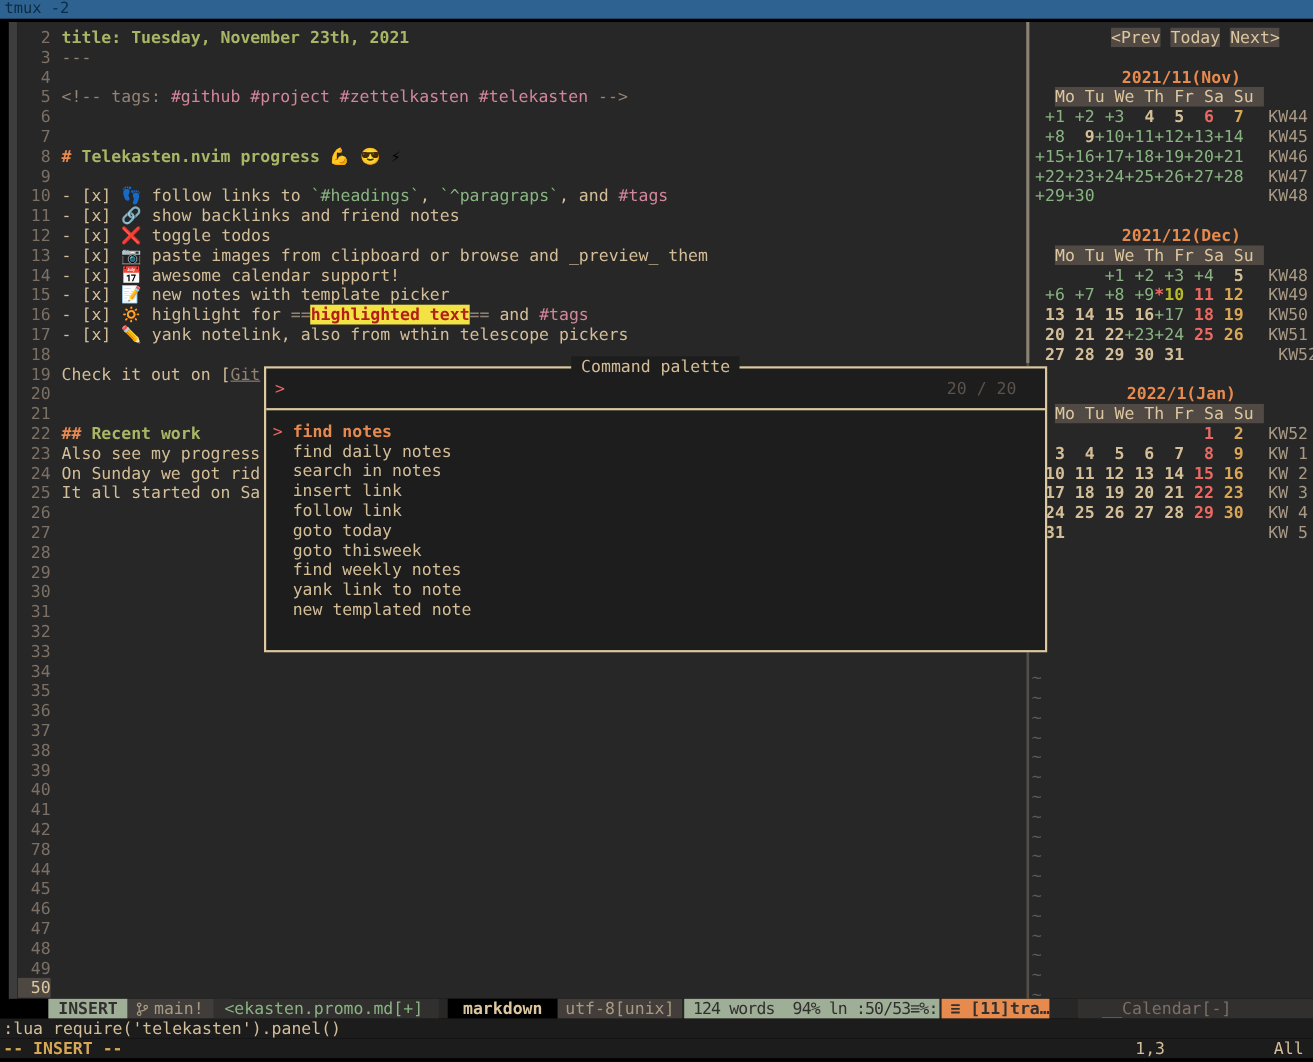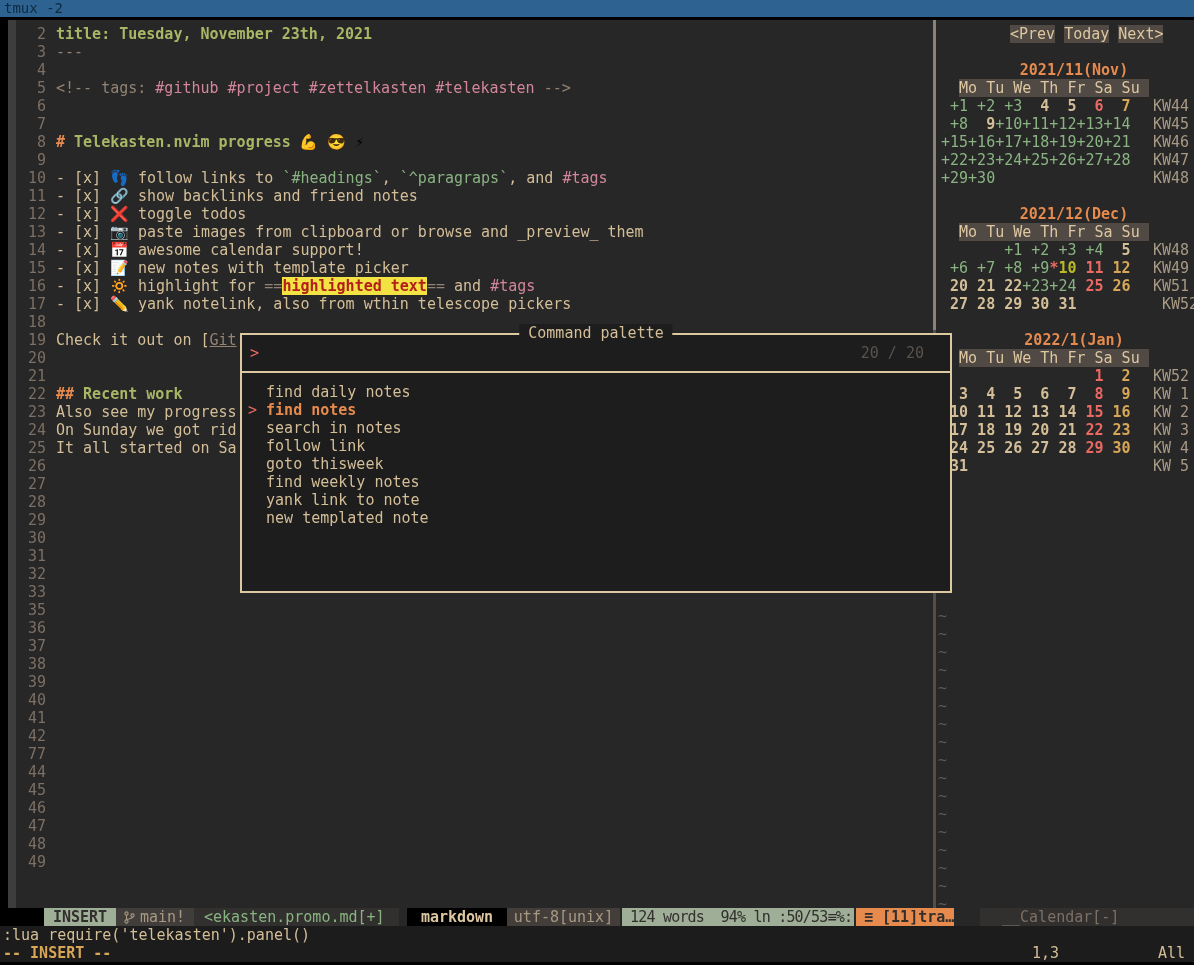--- a/index.html
+++ b/index.html
@@ -122,35 +122,37 @@
         <div class="ed-line"><span class="ed-num">24</span><span class="ed-text"><span class="s-cream">On Sunday we got rid</span></span></div>
         <div class="ed-line"><span class="ed-num">25</span><span class="ed-text"><span class="s-cream">It all started on Sa</span></span></div>
         <div class="ed-line"><span class="ed-num">26</span><span class="ed-text"></span></div>
         <div class="ed-line"><span class="ed-num">27</span><span class="ed-text"></span></div>
         <div class="ed-line"><span class="ed-num">28</span><span class="ed-text"></span></div>
         <div class="ed-line"><span class="ed-num">29</span><span class="ed-text"></span></div>
         <div class="ed-line"><span class="ed-num">30</span><span class="ed-text"></span></div>
         <div class="ed-line"><span class="ed-num">31</span><span class="ed-text"></span></div>
         <div class="ed-line"><span class="ed-num">32</span><span class="ed-text"></span></div>
         <div class="ed-line"><span class="ed-num">33</span><span class="ed-text"></span></div>
+        <div class="ed-line"><span class="ed-num">34</span><span class="ed-text"></span></div>
         <div class="ed-line"><span class="ed-num">35</span><span class="ed-text"></span></div>
         <div class="ed-line"><span class="ed-num">36</span><span class="ed-text"></span></div>
         <div class="ed-line"><span class="ed-num">37</span><span class="ed-text"></span></div>
         <div class="ed-line"><span class="ed-num">38</span><span class="ed-text"></span></div>
         <div class="ed-line"><span class="ed-num">39</span><span class="ed-text"></span></div>
         <div class="ed-line"><span class="ed-num">40</span><span class="ed-text"></span></div>
         <div class="ed-line"><span class="ed-num">41</span><span class="ed-text"></span></div>
         <div class="ed-line"><span class="ed-num">42</span><span class="ed-text"></span></div>
-        <div class="ed-line"><span class="ed-num">77</span><span class="ed-text"></span></div>
+        <div class="ed-line"><span class="ed-num">78</span><span class="ed-text"></span></div>
         <div class="ed-line"><span class="ed-num">44</span><span class="ed-text"></span></div>
         <div class="ed-line"><span class="ed-num">45</span><span class="ed-text"></span></div>
         <div class="ed-line"><span class="ed-num">46</span><span class="ed-text"></span></div>
         <div class="ed-line"><span class="ed-num">47</span><span class="ed-text"></span></div>
         <div class="ed-line"><span class="ed-num">48</span><span class="ed-text"></span></div>
         <div class="ed-line"><span class="ed-num">49</span><span class="ed-text"></span></div>
+        <div class="ed-line cursorline"><span class="ed-num">50</span><span class="ed-text"></span></div>
       </div>
   </div>
 
   <div id="win-sep"></div>
   <div id="scroll-thumb"></div>
   <div id="cal-strip"></div>
 
   <div id="calendar-pane">
     <div id="calendar-rows">
         <div class="cal-row cal-nav"><span class="cal-btn">&lt;Prev</span><span class="cal-btn">Today</span><span class="cal-btn">Next&gt;</span></div>
@@ -160,20 +162,21 @@
         <div class="cal-row"><span class="k-note"> +1 +2 +3</span><span class="k-day">  4  5</span><span class="k-sat">  6</span><span class="k-sun">  7</span><span class="cal-kw">KW44</span></div>
         <div class="cal-row"><span class="k-note"> +8</span><span class="k-day">  9</span><span class="k-note">+10+11+12+13+14</span><span class="cal-kw">KW45</span></div>
         <div class="cal-row"><span class="k-note">+15+16+17+18+19+20+21</span><span class="cal-kw">KW46</span></div>
         <div class="cal-row"><span class="k-note">+22+23+24+25+26+27+28</span><span class="cal-kw">KW47</span></div>
         <div class="cal-row"><span class="k-note">+29+30</span><span class="cal-kw">KW48</span></div>
         <div class="cal-row"></div>
         <div class="cal-row cal-title">2021/12(Dec)</div>
         <div class="cal-row"><span>  </span><span class="cal-hdr-chip">Mo Tu We Th Fr Sa Su </span></div>
         <div class="cal-row"><span class="k-day">      </span><span class="k-note"> +1 +2 +3 +4</span><span class="k-day">  5</span><span class="cal-kw">KW48</span></div>
         <div class="cal-row"><span class="k-note"> +6 +7 +8 +9</span><span class="k-star">*</span><span class="k-today">10</span><span class="k-sat"> 11</span><span class="k-sun"> 12</span><span class="cal-kw">KW49</span></div>
+        <div class="cal-row"><span class="k-day"> 13 14 15 16</span><span class="k-note">+17</span><span class="k-sat"> 18</span><span class="k-sun"> 19</span><span class="cal-kw">KW50</span></div>
         <div class="cal-row"><span class="k-day"> 20 21 22</span><span class="k-note">+23+24</span><span class="k-sat"> 25</span><span class="k-sun"> 26</span><span class="cal-kw">KW51</span></div>
         <div class="cal-row"><span class="k-day"> 27 28 29 30 31</span><span class="cal-kw"> KW52</span></div>
         <div class="cal-row"></div>
         <div class="cal-row cal-title">2022/1(Jan)</div>
         <div class="cal-row"><span>  </span><span class="cal-hdr-chip">Mo Tu We Th Fr Sa Su </span></div>
         <div class="cal-row"><span class="k-day">               </span><span class="k-sat">  1</span><span class="k-sun">  2</span><span class="cal-kw">KW52</span></div>
         <div class="cal-row"><span class="k-day">  3  4  5  6  7</span><span class="k-sat">  8</span><span class="k-sun">  9</span><span class="cal-kw">KW 1</span></div>
         <div class="cal-row"><span class="k-day"> 10 11 12 13 14</span><span class="k-sat"> 15</span><span class="k-sun"> 16</span><span class="cal-kw">KW 2</span></div>
         <div class="cal-row"><span class="k-day"> 17 18 19 20 21</span><span class="k-sat"> 22</span><span class="k-sun"> 23</span><span class="cal-kw">KW 3</span></div>
         <div class="cal-row"><span class="k-day"> 24 25 26 27 28</span><span class="k-sat"> 29</span><span class="k-sun"> 30</span><span class="cal-kw">KW 4</span></div>
@@ -200,24 +203,26 @@
       <div class="tilde">~</div>
     </div>
 
   <div id="palette">
     <div id="palette-title">Command palette</div>
     <div id="palette-input">
       <span id="palette-prompt">&gt;</span>
       <span id="palette-count">20 / 20</span>
     </div>
     <div id="palette-list">
+        <div class="p-item selected"><span class="marker">&gt; </span><span class="label">find notes</span></div>
         <div class="p-item"><span class="marker">  </span><span class="label">find daily notes</span></div>
-        <div class="p-item selected"><span class="marker">&gt; </span><span class="label">find notes</span></div>
         <div class="p-item"><span class="marker">  </span><span class="label">search in notes</span></div>
+        <div class="p-item"><span class="marker">  </span><span class="label">insert link</span></div>
         <div class="p-item"><span class="marker">  </span><span class="label">follow link</span></div>
+        <div class="p-item"><span class="marker">  </span><span class="label">goto today</span></div>
         <div class="p-item"><span class="marker">  </span><span class="label">goto thisweek</span></div>
         <div class="p-item"><span class="marker">  </span><span class="label">find weekly notes</span></div>
         <div class="p-item"><span class="marker">  </span><span class="label">yank link to note</span></div>
         <div class="p-item"><span class="marker">  </span><span class="label">new templated note</span></div>
       </div>
   </div>
 
   <div id="statusbar">
     <div id="sl-mode" class="sl">INSERT</div>
     <div id="sl-branch" class="sl">

